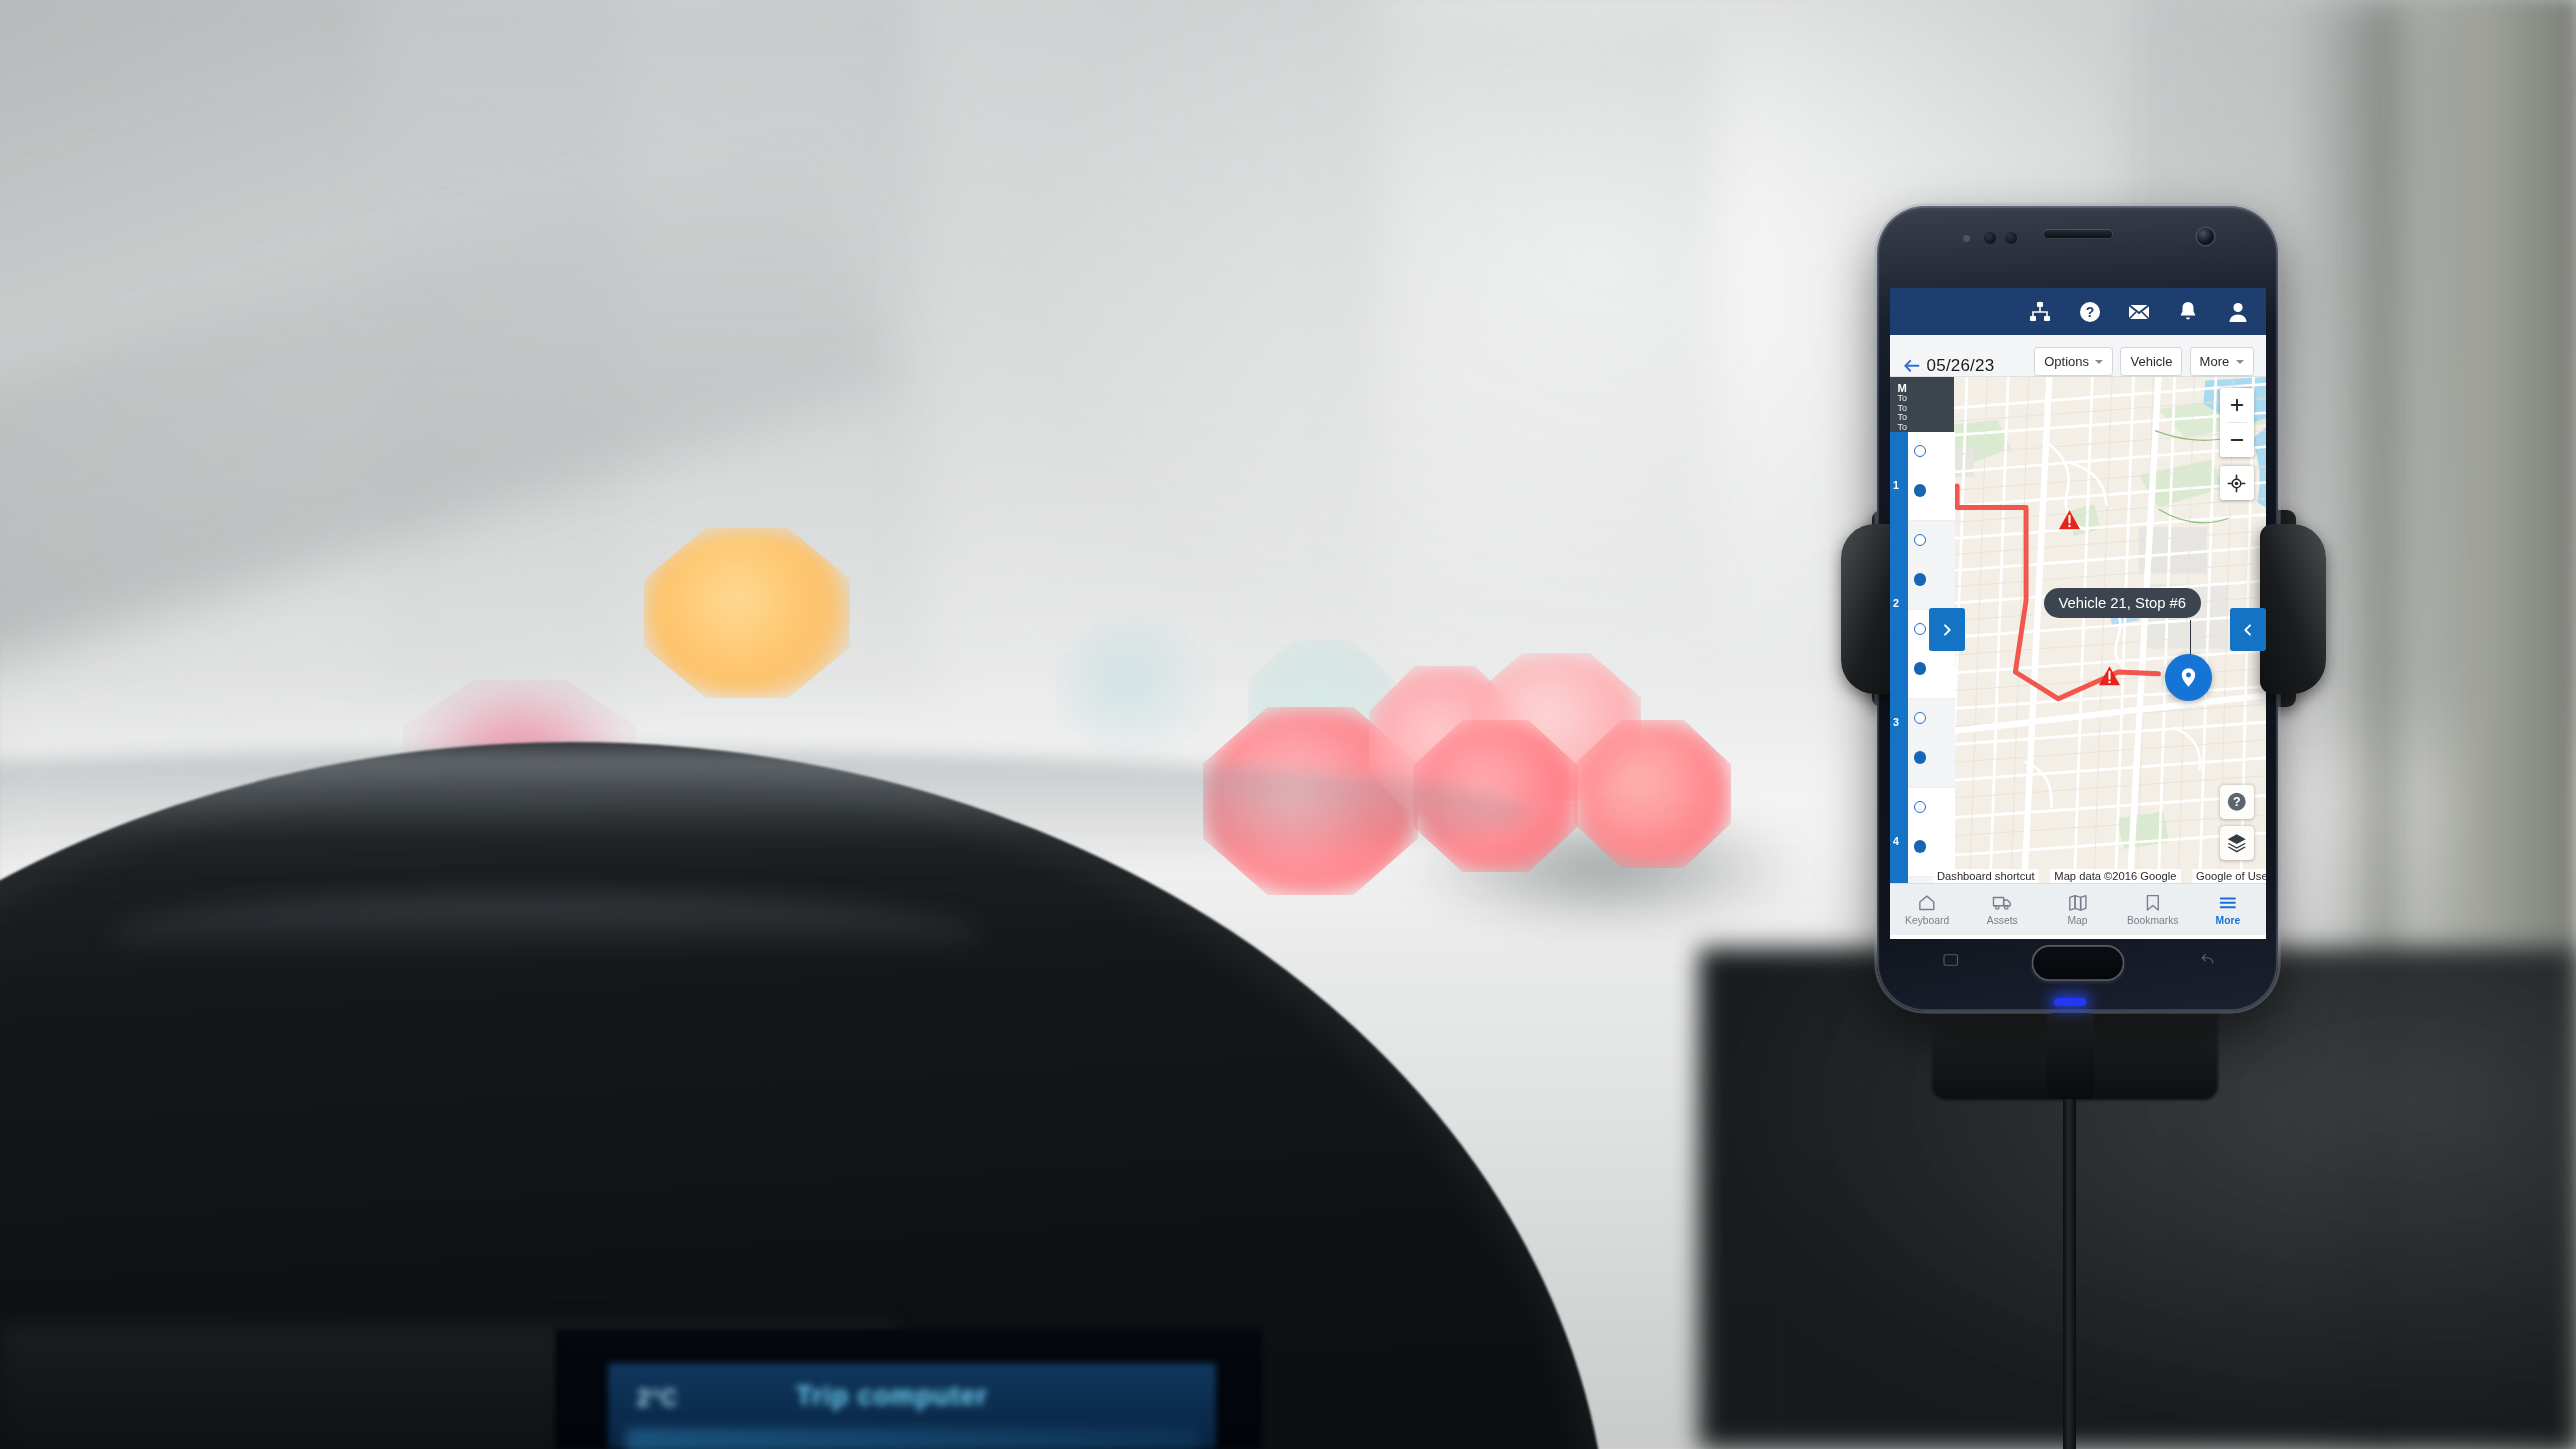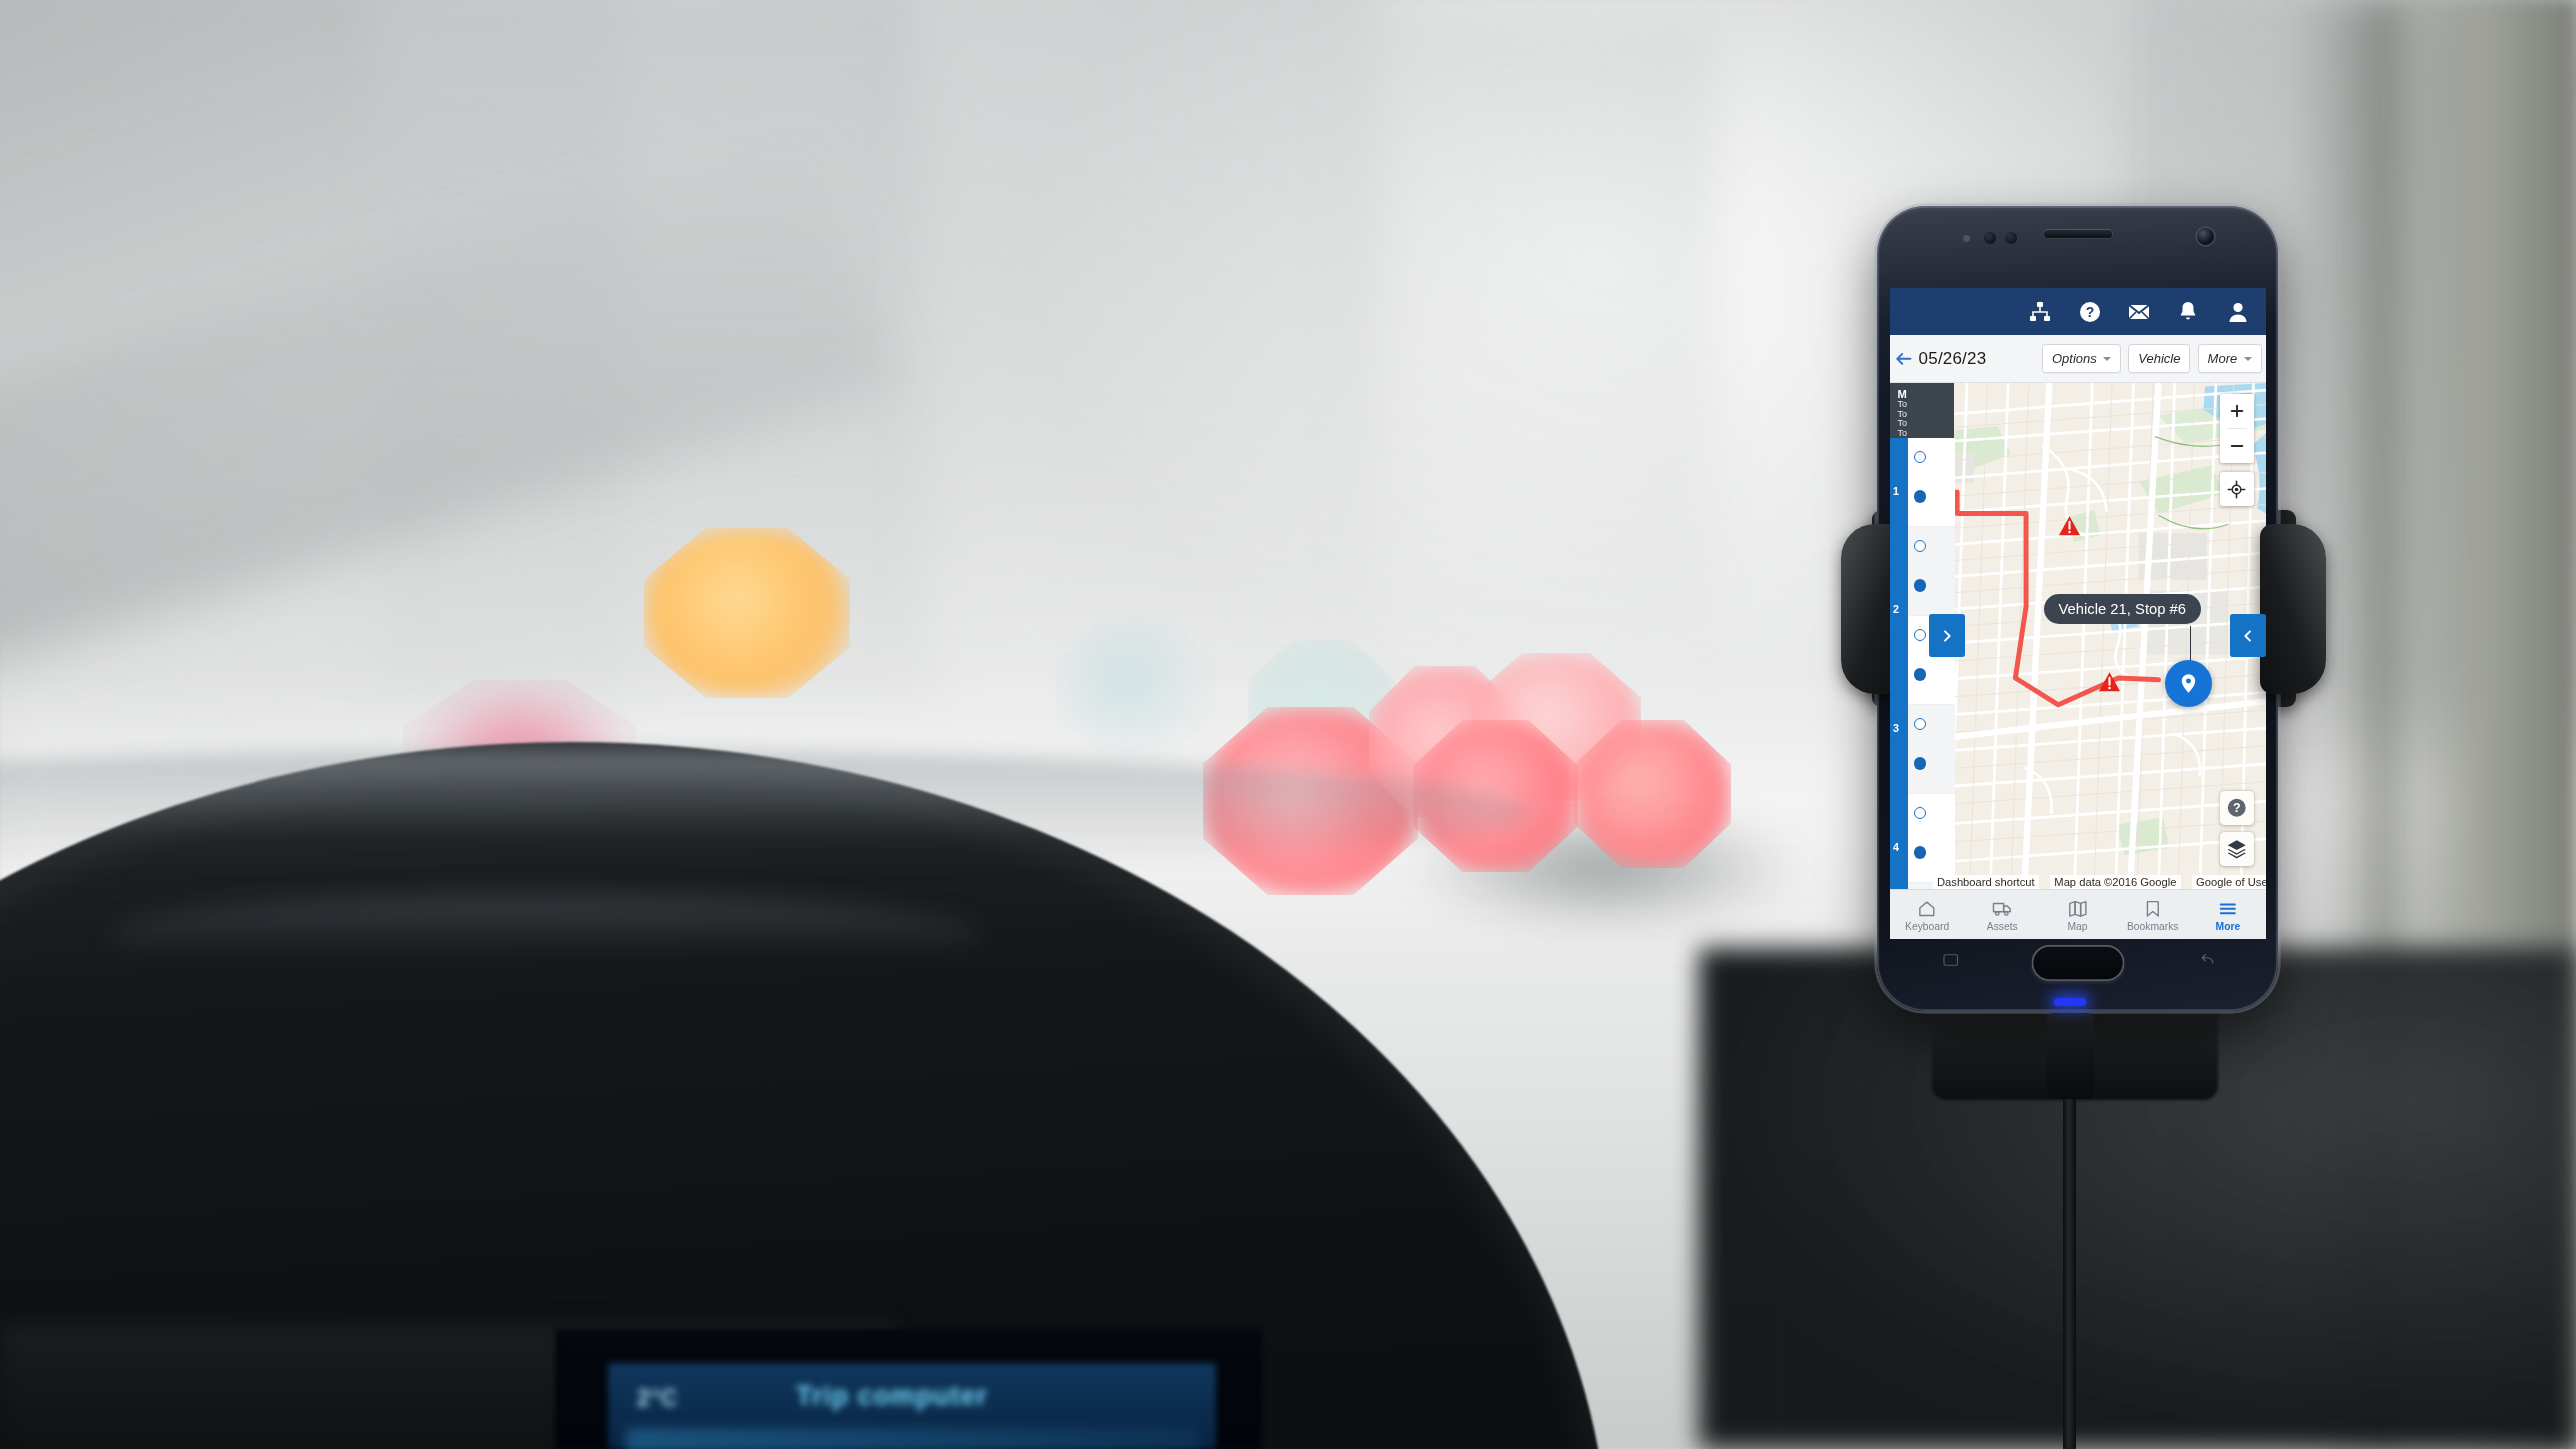--- a/index.html
+++ b/index.html
@@ -163,29 +163,29 @@
     background:#fff; overflow:hidden; }
 
   
   .app-header { height:47px; background:#1d3e6e;
     display:flex; align-items:center; justify-content:flex-end; padding-right:14.3px; gap:22.4px; }
   .hdr-icon { width:27px; height:27px; display:flex; align-items:center; justify-content:center;
     cursor:pointer; }
   .hdr-icon svg { width:24px; height:24px; fill:#fff; }
 
   
-  .toolbar { height:48px; background:#f4f5f6; border-bottom:0.9px solid #dfe1e4;
-    display:flex; align-items:center; padding:0 4px; }
+  .toolbar { height:42px; background:#f4f5f6; border-bottom:0.9px solid #dfe1e4;
+    display:flex; align-items:flex-end; padding:0 12px; }
   .back-arrow { width:19.7px; height:19.7px; margin-right:5.4px; cursor:pointer; }
   .back-arrow svg { width:19.7px; height:19.7px; stroke:#2f6fd0; fill:none; stroke-width:2.4; }
   .tb-date { font-size:17px; color:#1b1b1b; letter-spacing:0.2px; }
   .tb-btns { margin-left:auto; display:flex; gap:7.2px; }
   .tb-btn { background:#fff; border:0.9px solid #d2d5d9; border-radius:3.6px;
     height:29px; padding:0 9px; display:flex; align-items:center; gap:6.3px;
-    font-size:13px; color:#2b2b2b; cursor:pointer; box-shadow:0 0.9px 0.9px rgba(0,0,0,.04);font-style:italic; }
+    font-size:13px; color:#2b2b2b; cursor:pointer; box-shadow:0 0.9px 0.9px rgba(0,0,0,.04); }
   .caret { width:0;height:0;border-left:4.5px solid transparent;border-right:4.5px solid transparent;
     border-top:4.5px solid #8a8d92; }
 
   
   .map-wrap { position:relative; height:506px; background:#f2efe8; overflow:hidden; }
   .map-svg { position:absolute; inset:0; width:100%; height:100%; }
 
   
   .stops-panel { position:absolute; left:0; top:0; width:64px; height:100%; z-index:6;
     display:flex; }

